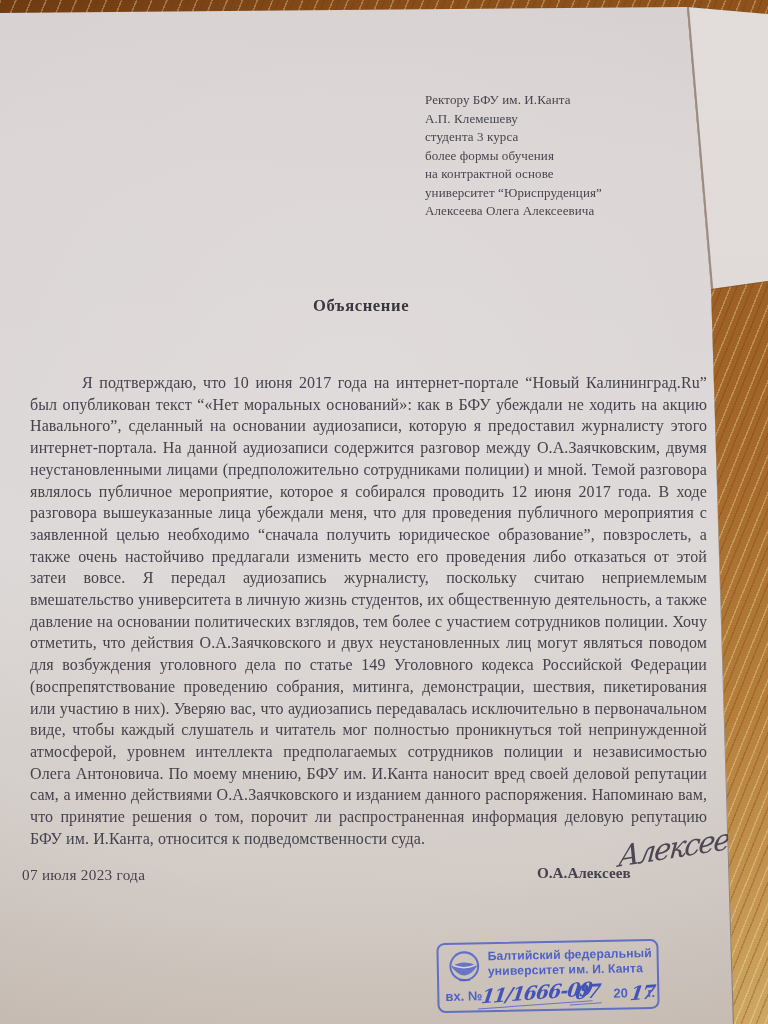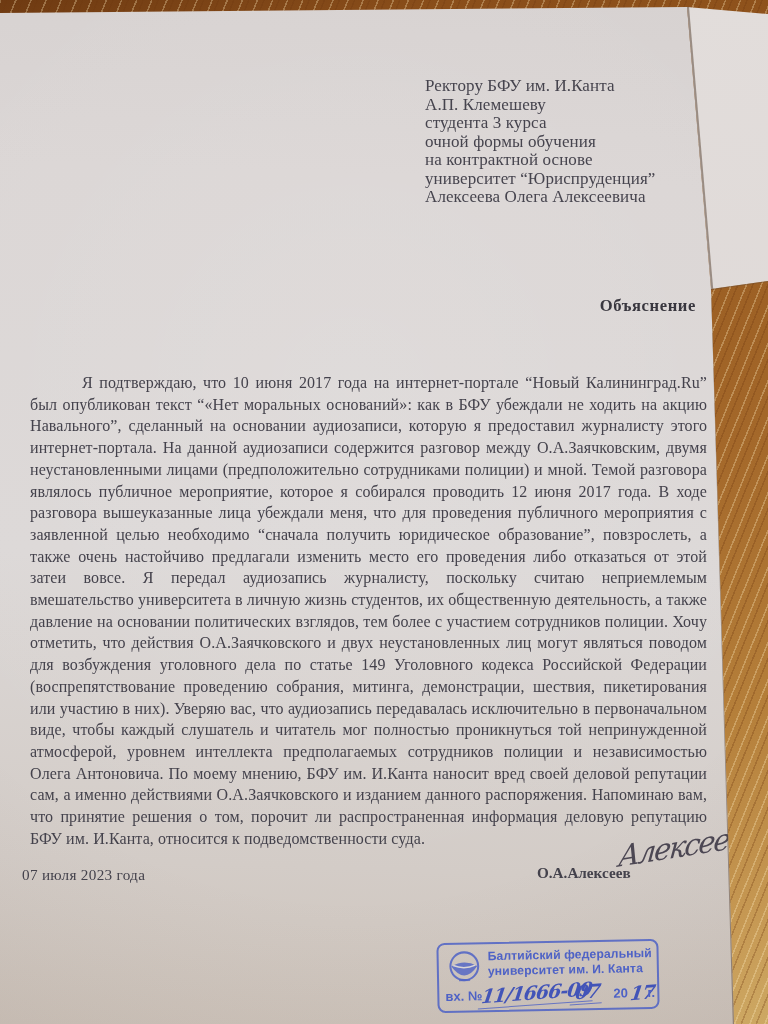--- a/index.html
+++ b/index.html
@@ -37,26 +37,26 @@
       linear-gradient(182deg, #d7d2d1 0%, #dbd6d5 18%, #dcd8d7 55%, #d3ccc7 84%, #cdc3ba 100%);
     color:#413f49;
   }
 
   .edge-line { position:absolute; background:rgba(95,75,60,0.55); }
   .edge-a { left:687px; top:7px; width:1.6px; height:283px; transform-origin:top left; transform:rotate(-4.9deg); }
   .edge-b { left:711px; top:289px; width:1.6px; height:736px; transform-origin:top left; transform:rotate(-1.7deg); }
   .edge-c { left:711px; top:289px; width:58px; height:1.4px; transform-origin:left center; transform:rotate(-8deg); background:rgba(95,75,60,0.35); }
 
   .address-block {
-    position:absolute; left:425px; top:77px;
-    font-size:17px; line-height:18.5px; color:#46444e;
+    position:absolute; left:425px; top:91px;
+    font-size:13px; line-height:18.5px; color:#46444e;
     letter-spacing:0.1px; white-space:nowrap;
   }
 
-  .heading { position:absolute; left:4px; top:296px; width:692px; text-align:right;padding-left:6px; }
+  .heading { position:absolute; left:12px; top:296px; width:692px; text-align:center;padding-left:6px; }
   .doc-title { font-size:16.6px; font-weight:bold; letter-spacing:0.6px; color:#39373f; }
   .doc-subtitle { margin-top:5px; font-size:15.2px; color:#45434d; }
 
   .body-text {
     position:absolute; left:30px; top:372px; width:677px;
     font-size:16px; line-height:21.7px;
     text-align:justify; text-indent:52px;
     color:#44424c; letter-spacing:0.1px;
   }
 
@@ -106,21 +106,21 @@
   <div class="wood"></div>
 
   <div class="sheet-under"></div>
 
   <div class="sheet-main">
 
     <div class="address-block">
       <div>Ректору БФУ им. И.Канта</div>
       <div>А.П. Клемешеву</div>
       <div>студента 3 курса</div>
-      <div>очной формы обучения</div>
+      <div>более формы обучения</div>
       <div>на контрактной основе</div>
       <div>университет “Юриспруденция”</div>
       <div>Алексеева Олега Алексеевича</div>
     </div>
 
     <div class="heading">
       <div class="doc-title">Объяснение</div>
     </div>
 
     <p class="body-text">Я подтверждаю, что 10 июня 2017 года на интернет-портале “Новый Калининград.Ru” был опубликован текст “«Нет моральных оснований»: как в БФУ убеждали не ходить на акцию Навального”, сделанный на основании аудиозаписи, которую я предоставил журналисту этого интернет-портала. На данной аудиозаписи содержится разговор между О.А.Заячковским, двумя неустановленными лицами (предположительно сотрудниками полиции) и мной. Темой разговора являлось публичное мероприятие, которое я собирался проводить 12 июня 2017 года. В ходе разговора вышеуказанные лица убеждали меня, что для проведения публичного мероприятия с заявленной целью необходимо “сначала получить юридическое образование”, повзрослеть, а также очень настойчиво предлагали изменить место его проведения либо отказаться от этой затеи вовсе. Я передал аудиозапись журналисту, поскольку считаю неприемлемым вмешательство университета в личную жизнь студентов, их общественную деятельность, а также давление на основании политических взглядов, тем более с участием сотрудников полиции. Хочу отметить, что действия О.А.Заячковского и двух неустановленных лиц могут являться поводом для возбуждения уголовного дела по статье 149 Уголовного кодекса Российской Федерации (воспрепятствование проведению собрания, митинга, демонстрации, шествия, пикетирования или участию в них). Уверяю вас, что аудиозапись передавалась исключительно в первоначальном виде, чтобы каждый слушатель и читатель мог полностью проникнуться той непринужденной атмосферой, уровнем интеллекта предполагаемых сотрудников полиции и независимостью Олега Антоновича. По моему мнению, БФУ им. И.Канта наносит вред своей деловой репутации сам, а именно действиями О.А.Заячковского и изданием данного распоряжения. Напоминаю вам, что принятие решения о том, порочит ли распространенная информация деловую репутацию БФУ им. И.Канта, относится к подведомственности суда.</p>

